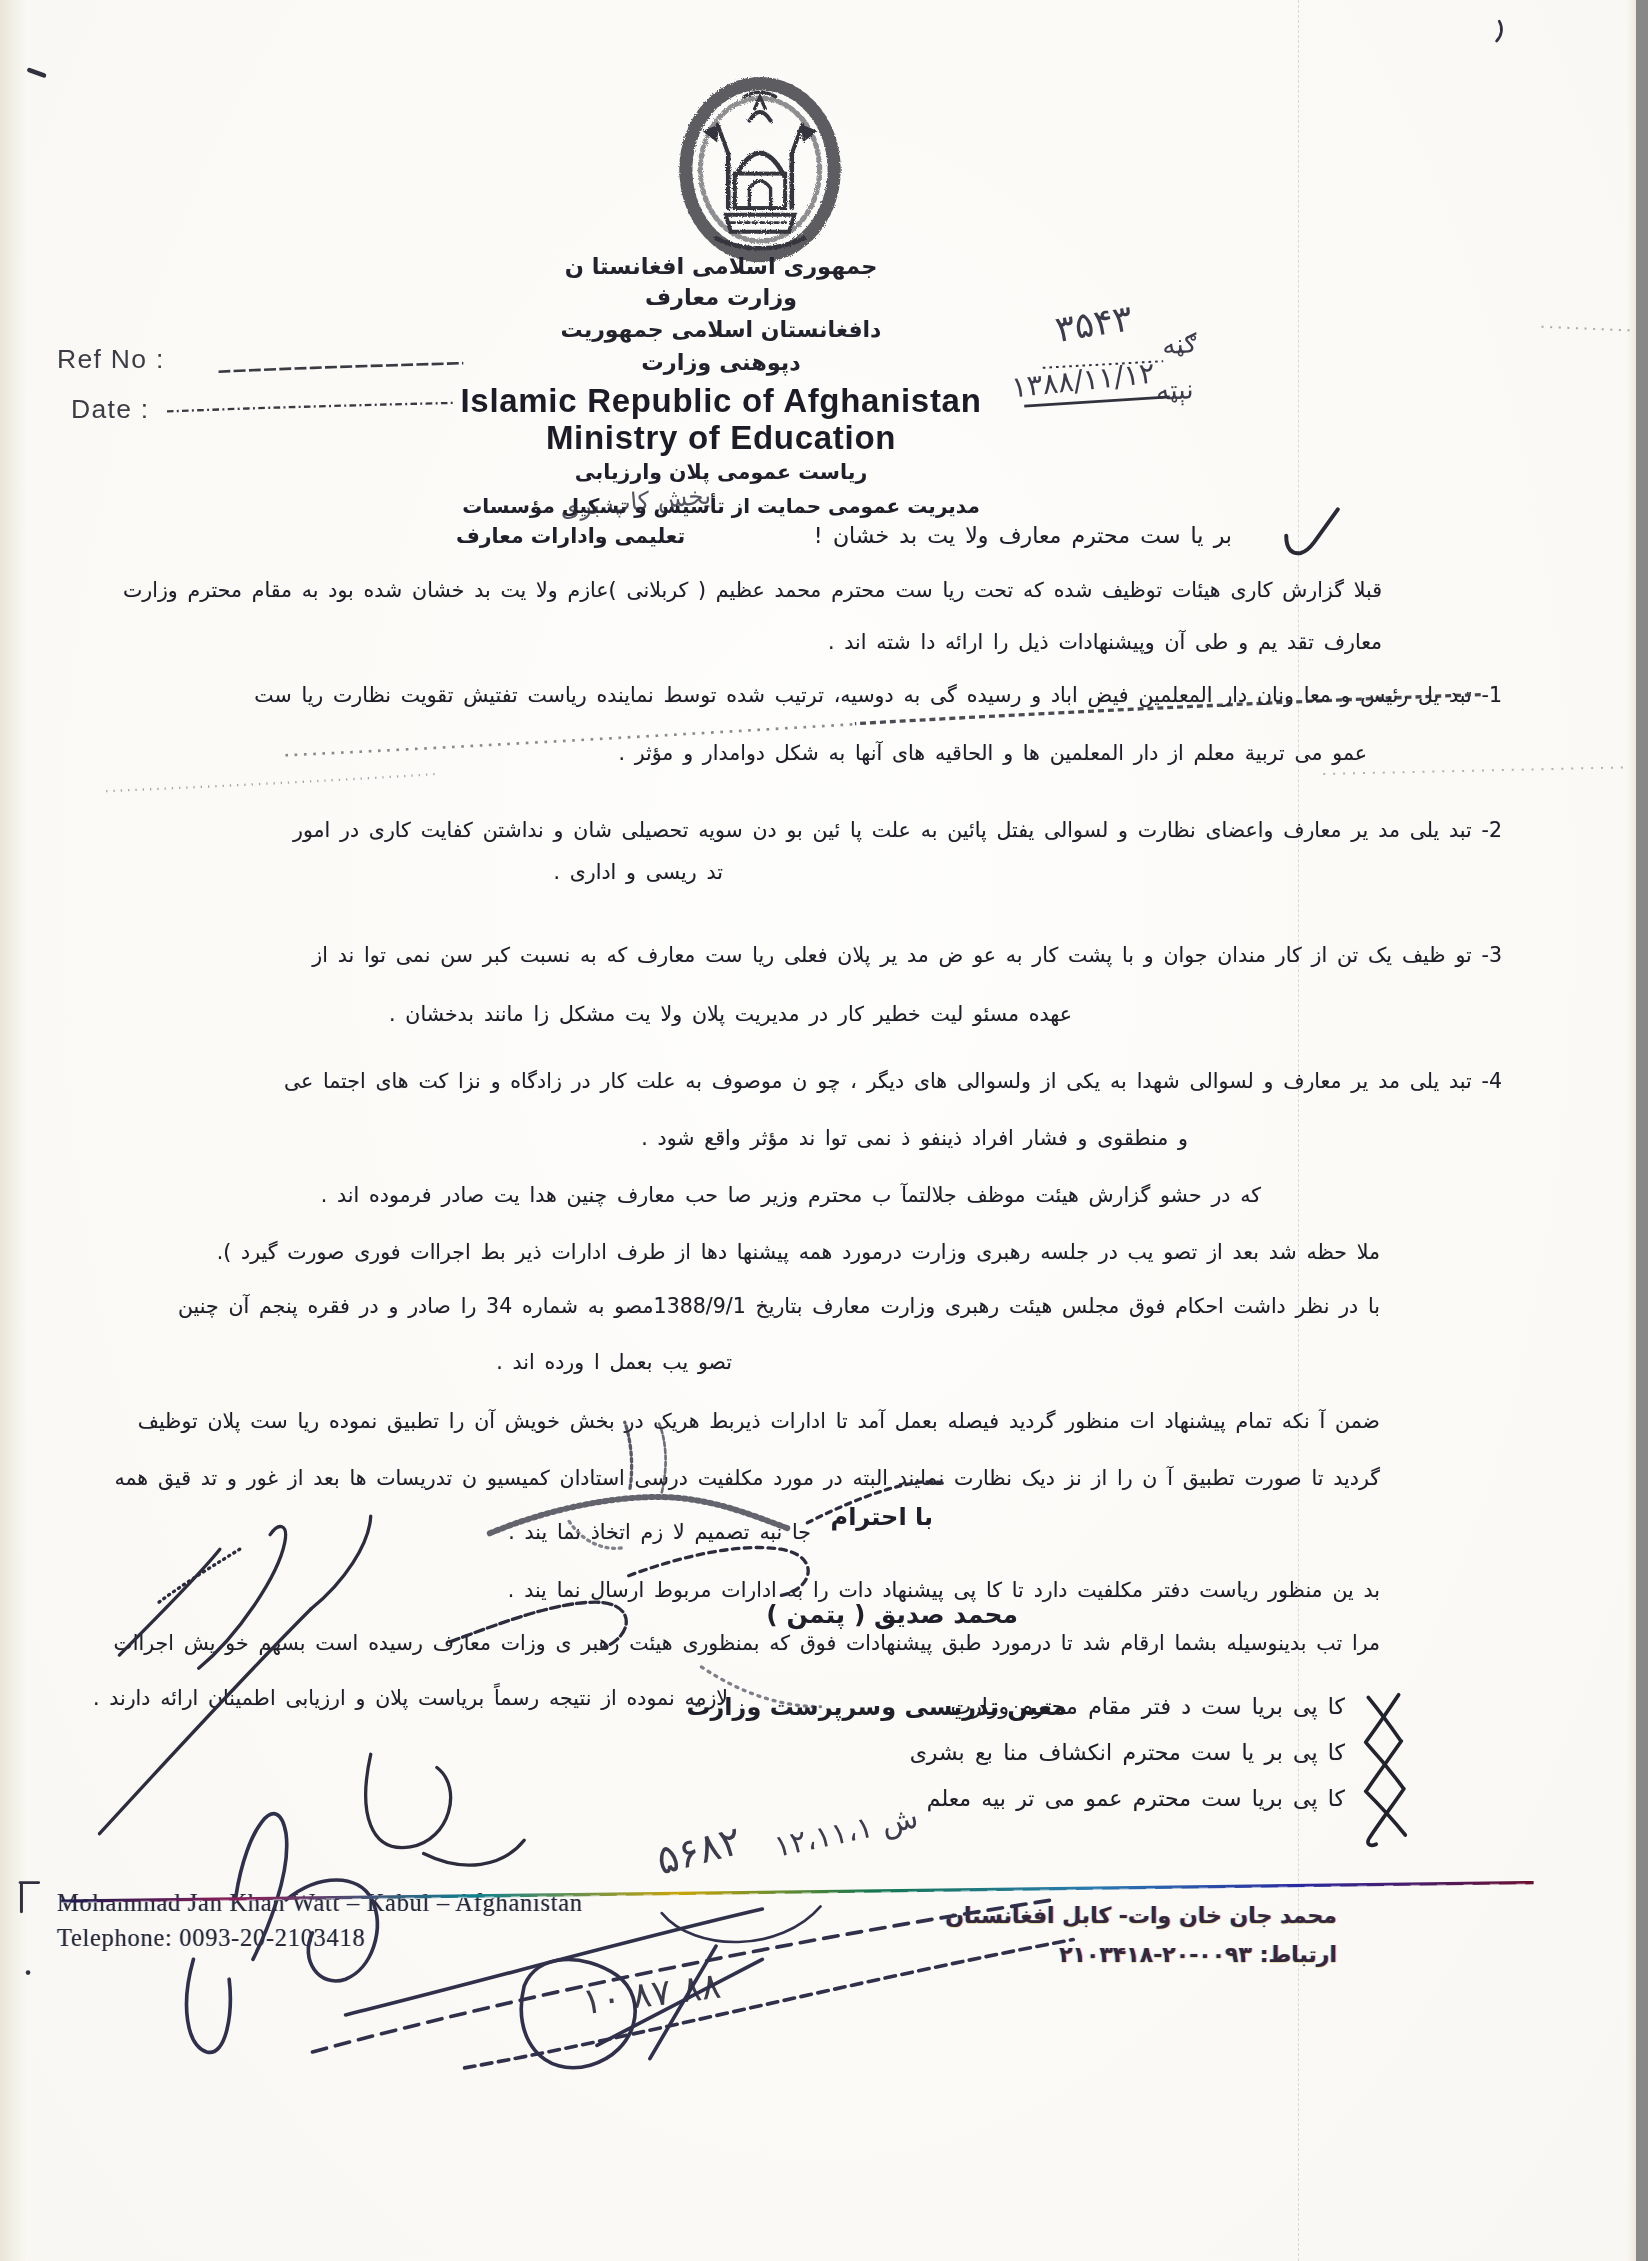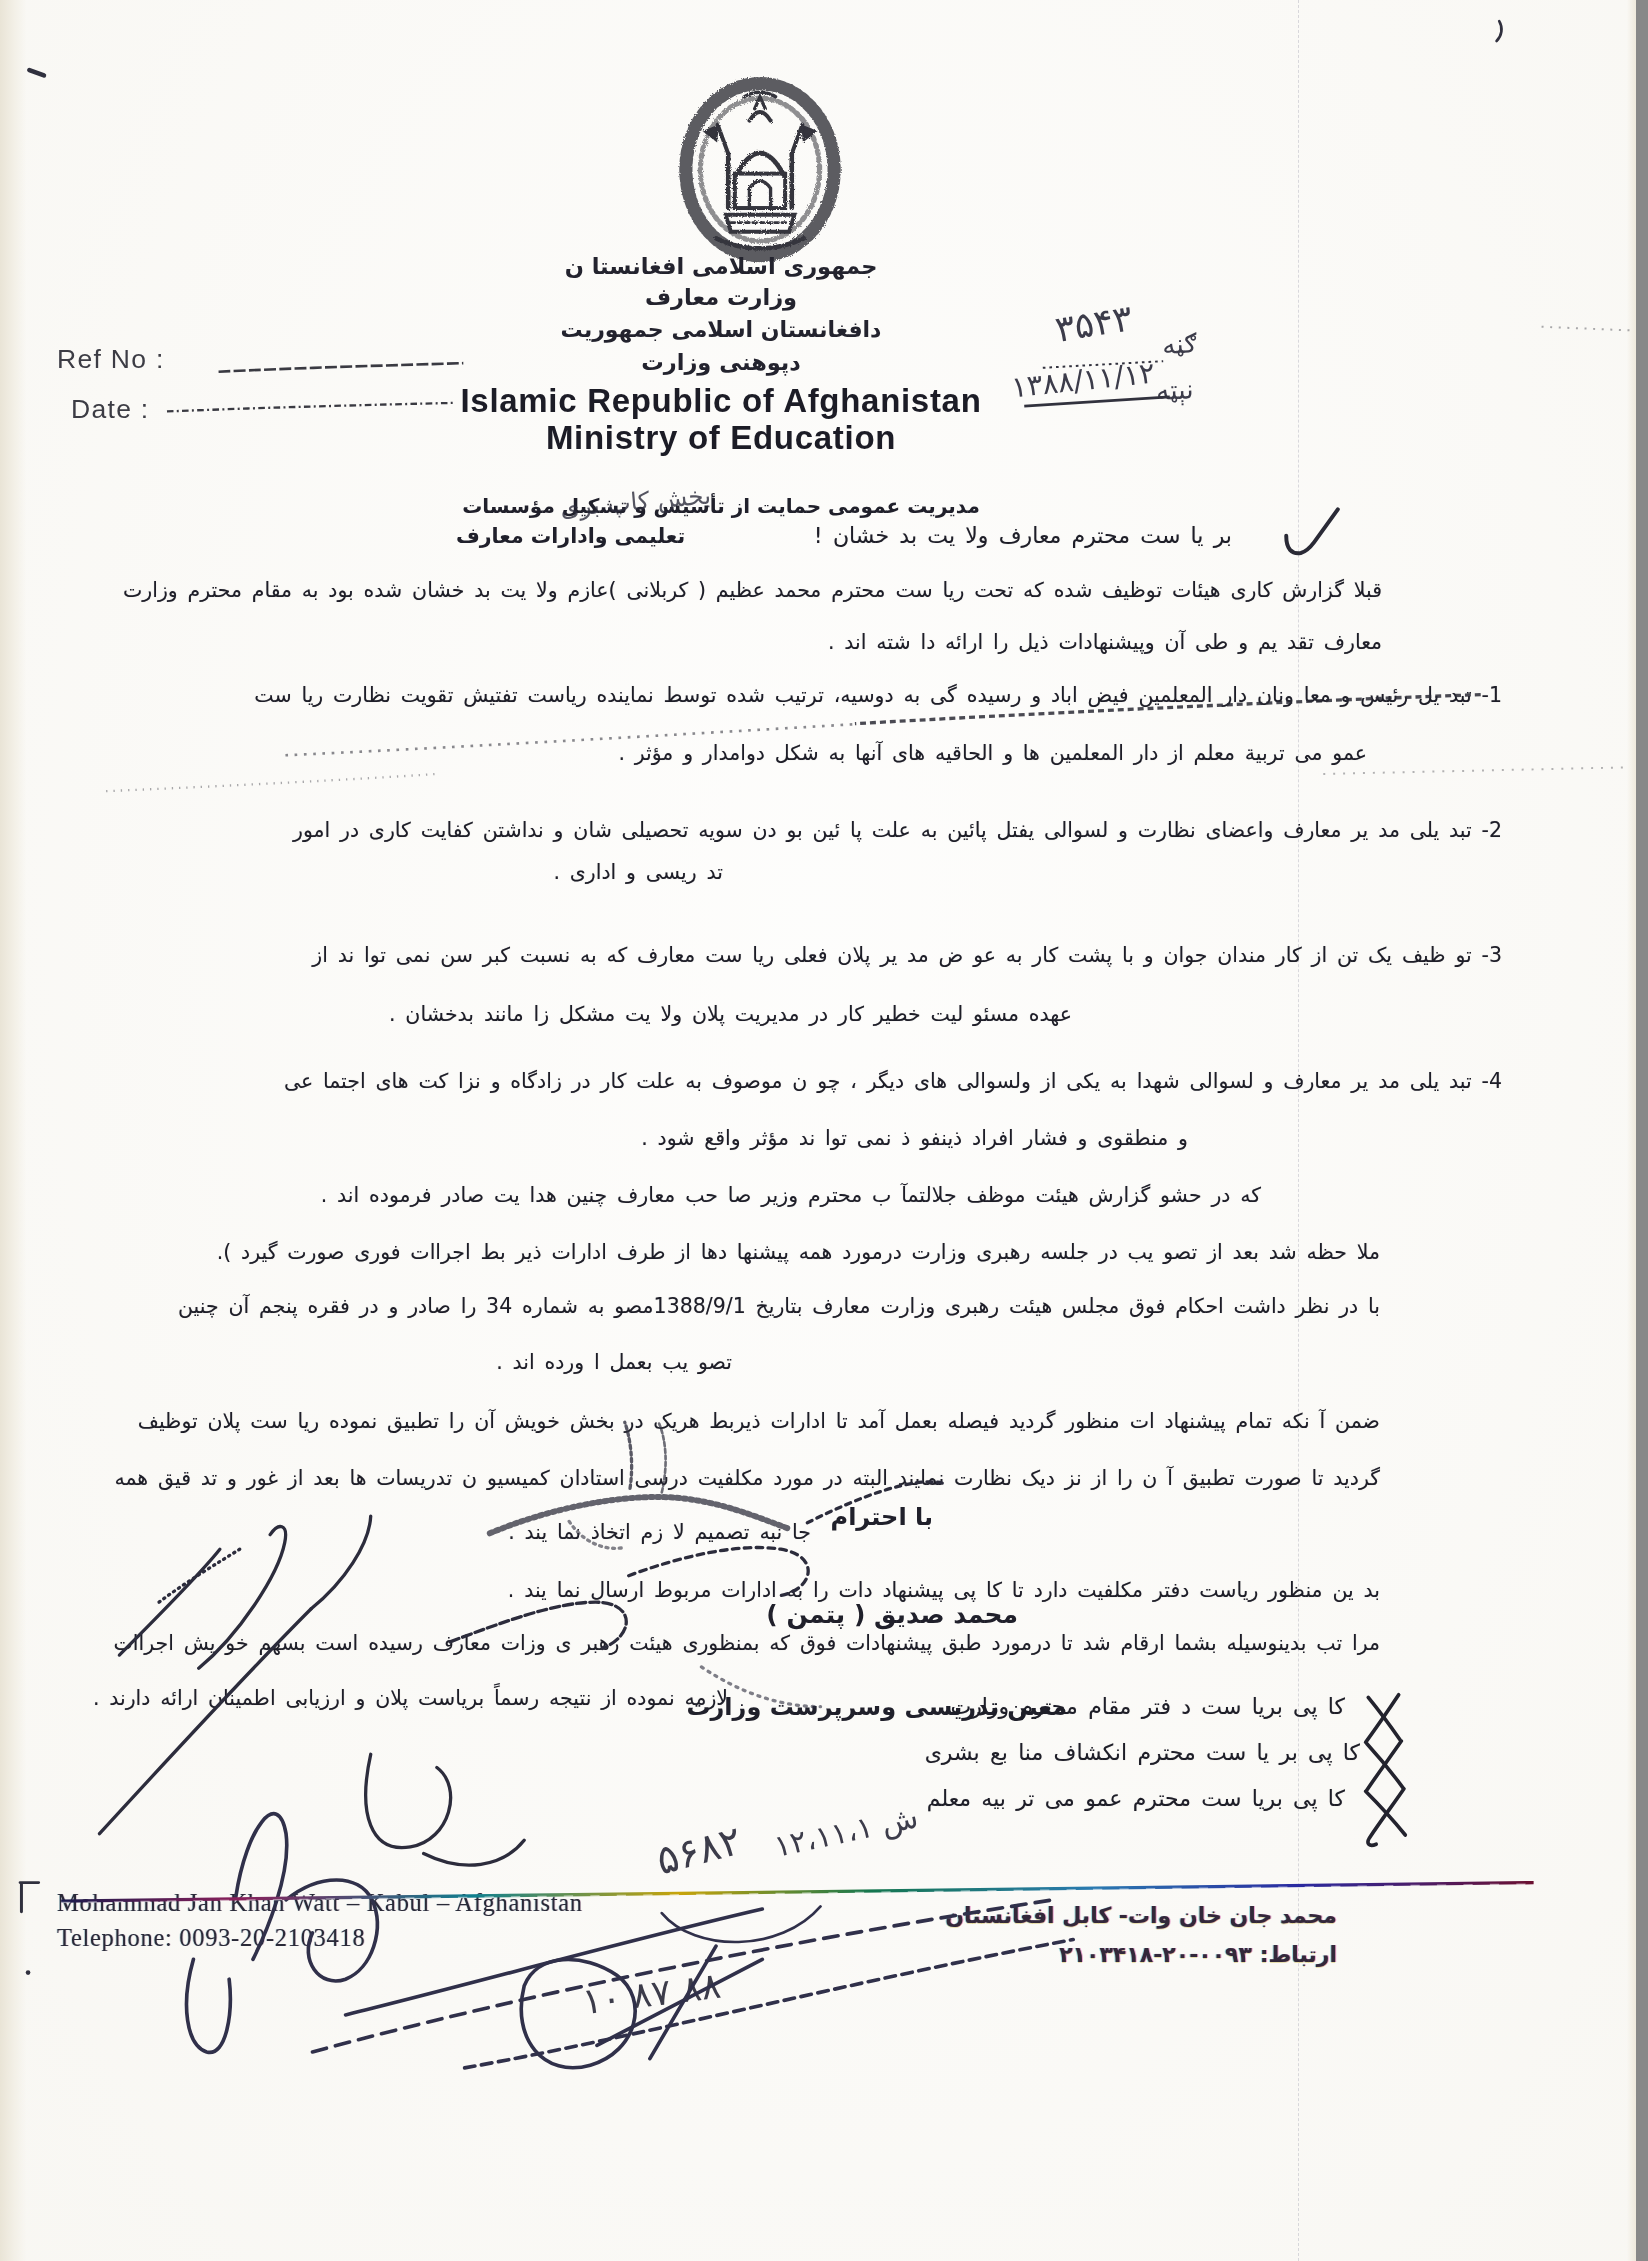--- a/index.html
+++ b/index.html
@@ -73,20 +73,21 @@
       <path d="M112 48 q24 -14 48 0" stroke-width="5" stroke-dasharray="5 4"></path>
     </g>
   </svg>
 
   <div class="fa center-col hdr-fa" style="top:253px;">جمهوری اسلامی افغانستا ن</div>
   <div class="fa center-col hdr-fa" style="top:284px;">وزارت معارف</div>
   <div class="fa center-col hdr-fa" style="top:317px;font-size:22px;">دافغانستان اسلامی جمهوریت</div>
   <div class="fa center-col hdr-fa" style="top:349px;">دپوهنی وزارت</div>
   <div class="hdr-en" style="top:382px;">Islamic Republic of Afghanistan</div>
   <div class="hdr-en" style="top:419px;">Ministry of Education</div>
+  <div class="fa center-col hdr-sub" style="top:460px;">ریاست عمومی پلان وارزیابی</div>
   <div class="fa center-col hdr-sub" style="top:494px;font-size:20px;">مدیریت عمومی حمایت از تأسیس و تشکیل مؤسسات</div>
   <div class="fa" style="left:456px;top:524px;font-size:20.5px;font-weight:bold;">تعلیمی وادارات معارف</div>
 
   <div class="reflabel" style="left:57px;top:344px;">Ref No :</div>
   <div class="reflabel" style="left:57px;top:394px;margin-left:14px;">Date :</div>
 
   <div class="hw" style="left:1162px;top:328px;font-size:26.5px;transform:rotate(-3deg);">ګڼه</div>
   <div class="hw" style="left:1055px;top:303px;font-size:36px;transform:rotate(-9deg);letter-spacing:4px;">۳۵۴۳</div>
   <div class="hw" style="left:1156px;top:374px;font-size:26.5px;transform:rotate(-2deg);">نېټه</div>
   <div class="hw" style="left:1011px;top:363px;font-size:29px;transform:rotate(-6deg);letter-spacing:2px;">۱۳۸۸/۱۱/۱۲</div>
@@ -114,21 +115,21 @@
   <div class="fa body-line" style="right:825px;top:1520px;">جا نبه تصمیم لا زم اتخاذ نما یند .</div>
   <div class="fa body-line" style="right:256px;top:1578px;">بد ین منظور ریاست دفتر مکلفیت دارد تا کا پی پیشنهاد دات را به ادارات مربوط ارسال نما یند .</div>
   <div class="fa body-line" style="right:256px;top:1631px;">مرا تب بدینوسیله بشما ارقام شد تا درمورد طبق پیشنهادات فوق که بمنظوری هیئت رهبر ی وزات معارف رسیده است بسهم خو یش اجراات</div>
   <div class="fa body-line" style="right:908px;top:1686px;">لازمه نموده از نتیجه رسماً بریاست پلان و ارزیابی اطمینان ارائه دارند .</div>
 
   <div class="fa" style="right:703px;top:1503px;font-size:24px;font-weight:bold;">با احترام</div>
   <div class="fa" style="right:618px;top:1600px;font-size:25px;font-weight:bold;">محمد صدیق ( پتمن )</div>
   <div class="fa" style="right:569px;top:1693px;font-size:24px;font-weight:bold;">معین تدریسی وسرپرست وزارت</div>
 
   <div class="fa body-line" style="right:291px;top:1694px;font-size:22px;">کا پی بریا ست د فتر مقام محترم وزارت</div>
-  <div class="fa body-line" style="right:276px;top:1740px;font-size:22px;">کا پی بر یا ست محترم انکشاف  منا بع بشری</div>
+  <div class="fa body-line" style="right:291px;top:1740px;font-size:22px;">کا پی بر یا ست محترم انکشاف  منا بع بشری</div>
   <div class="fa body-line" style="right:291px;top:1786px;font-size:22px;">کا پی بریا ست محترم عمو می تر بیه معلم</div>
 
   <div class="eng-footer" style="left:57px;top:1889px;">Mohammad Jan Khan Watt – Kabul – Afghanistan</div>
   <div class="eng-footer" style="left:57px;top:1924px;">Telephone: 0093-20-2103418</div>
   <div class="fa-footer" style="right:299px;top:1903px;">محمد جان خان وات- کابل افغانستان</div>
   <div class="fa-footer" style="right:299px;top:1942px;">ارتباط: ۰۰۹۳-۲۰-۲۱۰۳۴۱۸</div>
 
   <div class="hw" style="left:656px;top:1827px;font-size:40px;transform:rotate(-15deg);letter-spacing:5.3px;">۵۶۸۲</div>
   <div class="hw" style="left:773px;top:1814px;font-size:30px;transform:rotate(-12deg);">ش ۱۲،۱۱،۱</div>
   <div class="hw" style="left:582px;top:1973px;font-size:36px;transform:rotate(-7deg);letter-spacing:6.6px;">۸۸ ۸۷ ۱۰</div>

